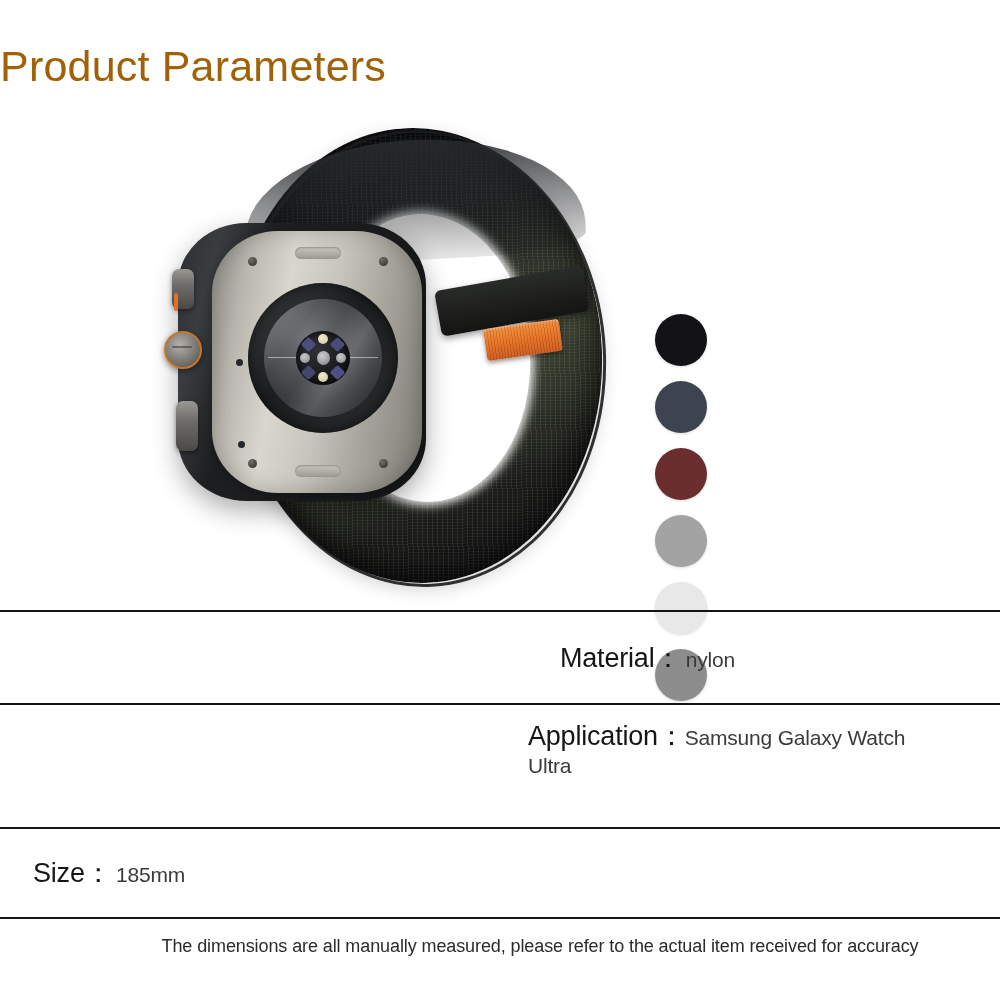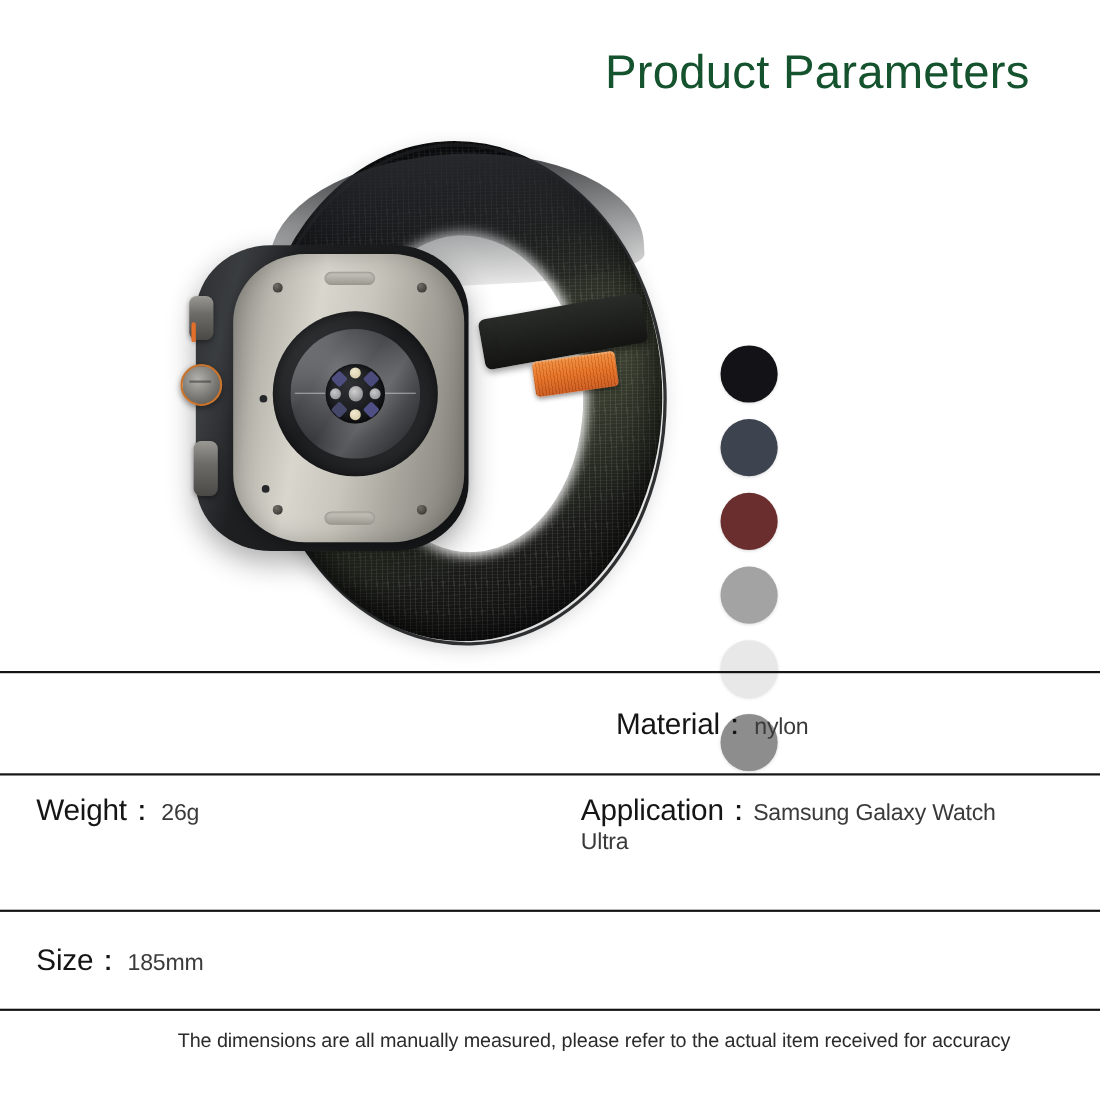--- a/index.html
+++ b/index.html
@@ -19,25 +19,25 @@
     background: #ffffff;
     overflow: hidden;
   }
 
   
   .title {
     position: absolute;
     left: 0;
     top: 42px;
     width: 936px;
-    text-align: right;
+    text-align: left;
     font-size: 43px;
     font-weight: 400;
     letter-spacing: 0.2px;
-    color: #14532d;
+    color: #a16207;
     font-family: "Liberation Sans", sans-serif;
   }
 
   
   .hero {
     position: absolute;
     left: 0;
     top: 110px;
     width: 1000px;
     height: 490px;
@@ -488,24 +488,20 @@
   <div class="divider d1"></div>
   <div class="divider d2"></div>
   <div class="divider d3"></div>
   <div class="divider d4"></div>
 
   <div class="row-material">
     <span class="spec-label">Material：</span>
     <span class="spec-value">nylon</span>
   </div>
 
-  <div class="row-weight">
-    <span class="spec-label">Weight：</span>
-    <span class="spec-value">26g</span>
-  </div>
 
   <div class="row-application">
     <span class="spec-label">Application：</span><span class="spec-value">Samsung Galaxy Watch Ultra</span>
   </div>
 
   <div class="row-size">
     <span class="spec-label">Size：</span>
     <span class="spec-value">185mm</span>
   </div>
 

